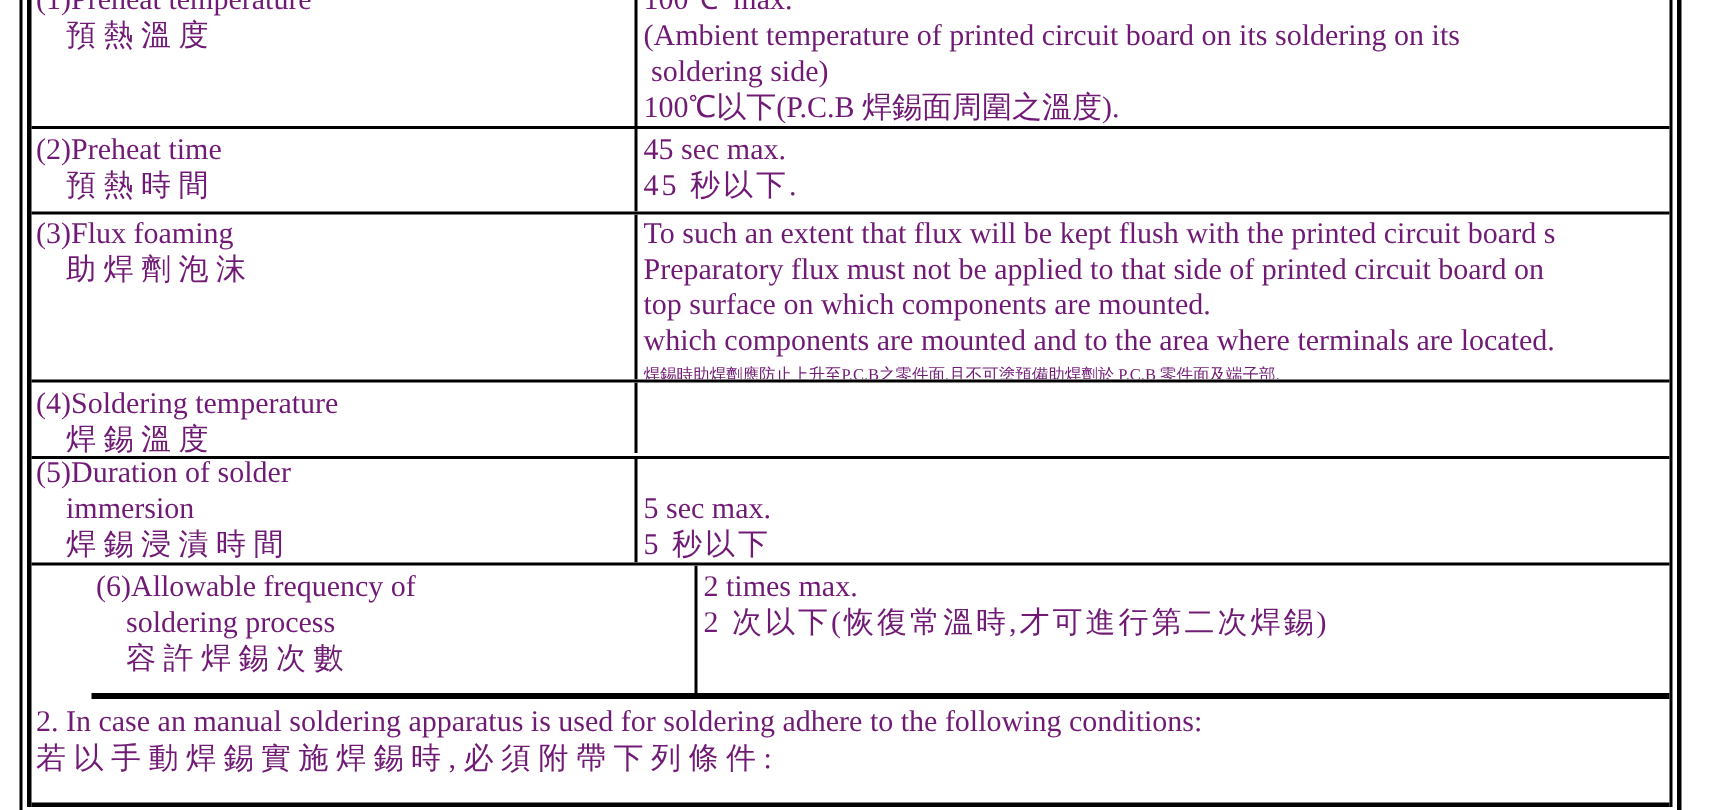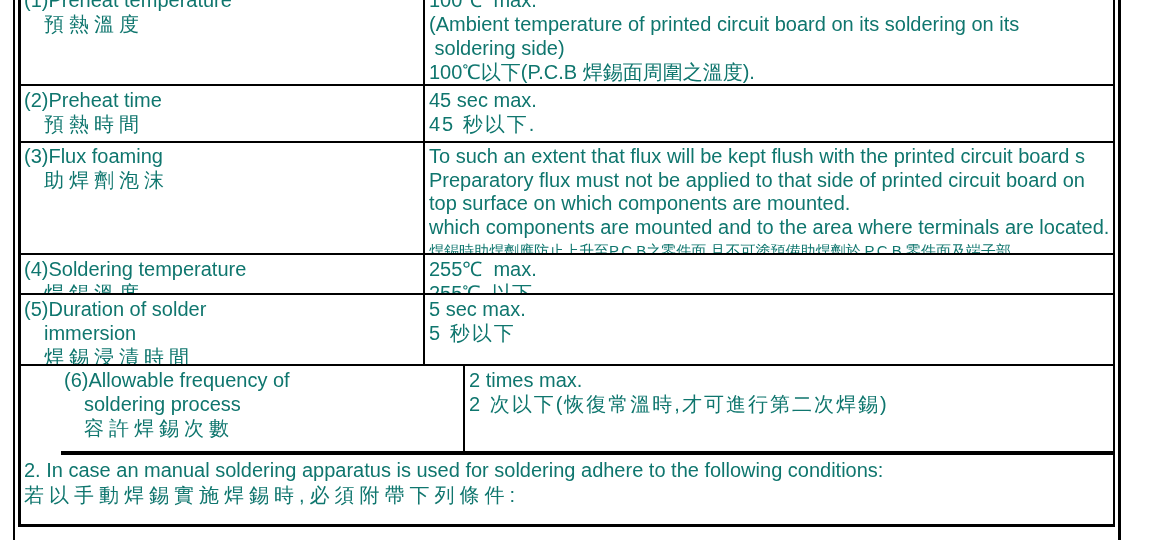--- a/index.html
+++ b/index.html
@@ -6,22 +6,22 @@
     margin: 0;
     padding: 0;
     background: #ffffff;
   }
   #canvas {
     position: relative;
     width: 1150px;
     height: 540px;
     overflow: hidden;
     background: #ffffff;
-    color: #0f766e;
-    font-family: Liberation Sans, sans-serif;
+    color: #701a75;
+    font-family: Liberation Serif, serif;
     font-size: 20px;
     line-height: 24px;
   }
   
   .vline {
     position: absolute;
     top: 0;
     height: 540px;
     background: #000000;
   }
@@ -43,22 +43,22 @@
   .row {
     display: flex;
     flex-direction: row;
     box-sizing: border-box;
     border-bottom: 2px solid #000;
     overflow: hidden;
   }
   .row.r1 { height: 100px; }
   .row.r2 { height: 57px; }
   .row.r3 { height: 112px; line-height: 23.5px; }
-  .row.r4 { height: 40px; }
-  .row.r5 { height: 71px; }
+  .row.r4 { height: 51px; flex-direction: column; }
+  .row.r5 { height: 71px; align-items: flex-end; }
   .row.r6 { height: 89px; border-bottom-width: 4px; margin-left: 40px; }
   .row.footer { height: 72px; border-bottom-width: 3px; line-height: 25px; }
 
   .cell-item {
     box-sizing: border-box;
     width: 404px;
     border-right: 2px solid #000;
     padding: 2px 0 0 3px;
     overflow: hidden;
   }
@@ -75,21 +75,21 @@
     overflow: hidden;
   }
   .ln {
     display: block;
     white-space: pre;
   }
   .ind { padding-left: 20px; }      
   .zhL { letter-spacing: 5px; }     
   .zhR { letter-spacing: 2px; }     
   .zhS {                            
-    font-size: 15px;
+    font-size: 11px;
     letter-spacing: 0;
   }
   .zhF { letter-spacing: 5px; }     
 </style>
 </head>
 <body>
 
 <div id="canvas">
 
   <div id="frame-left" class="vline"></div>

